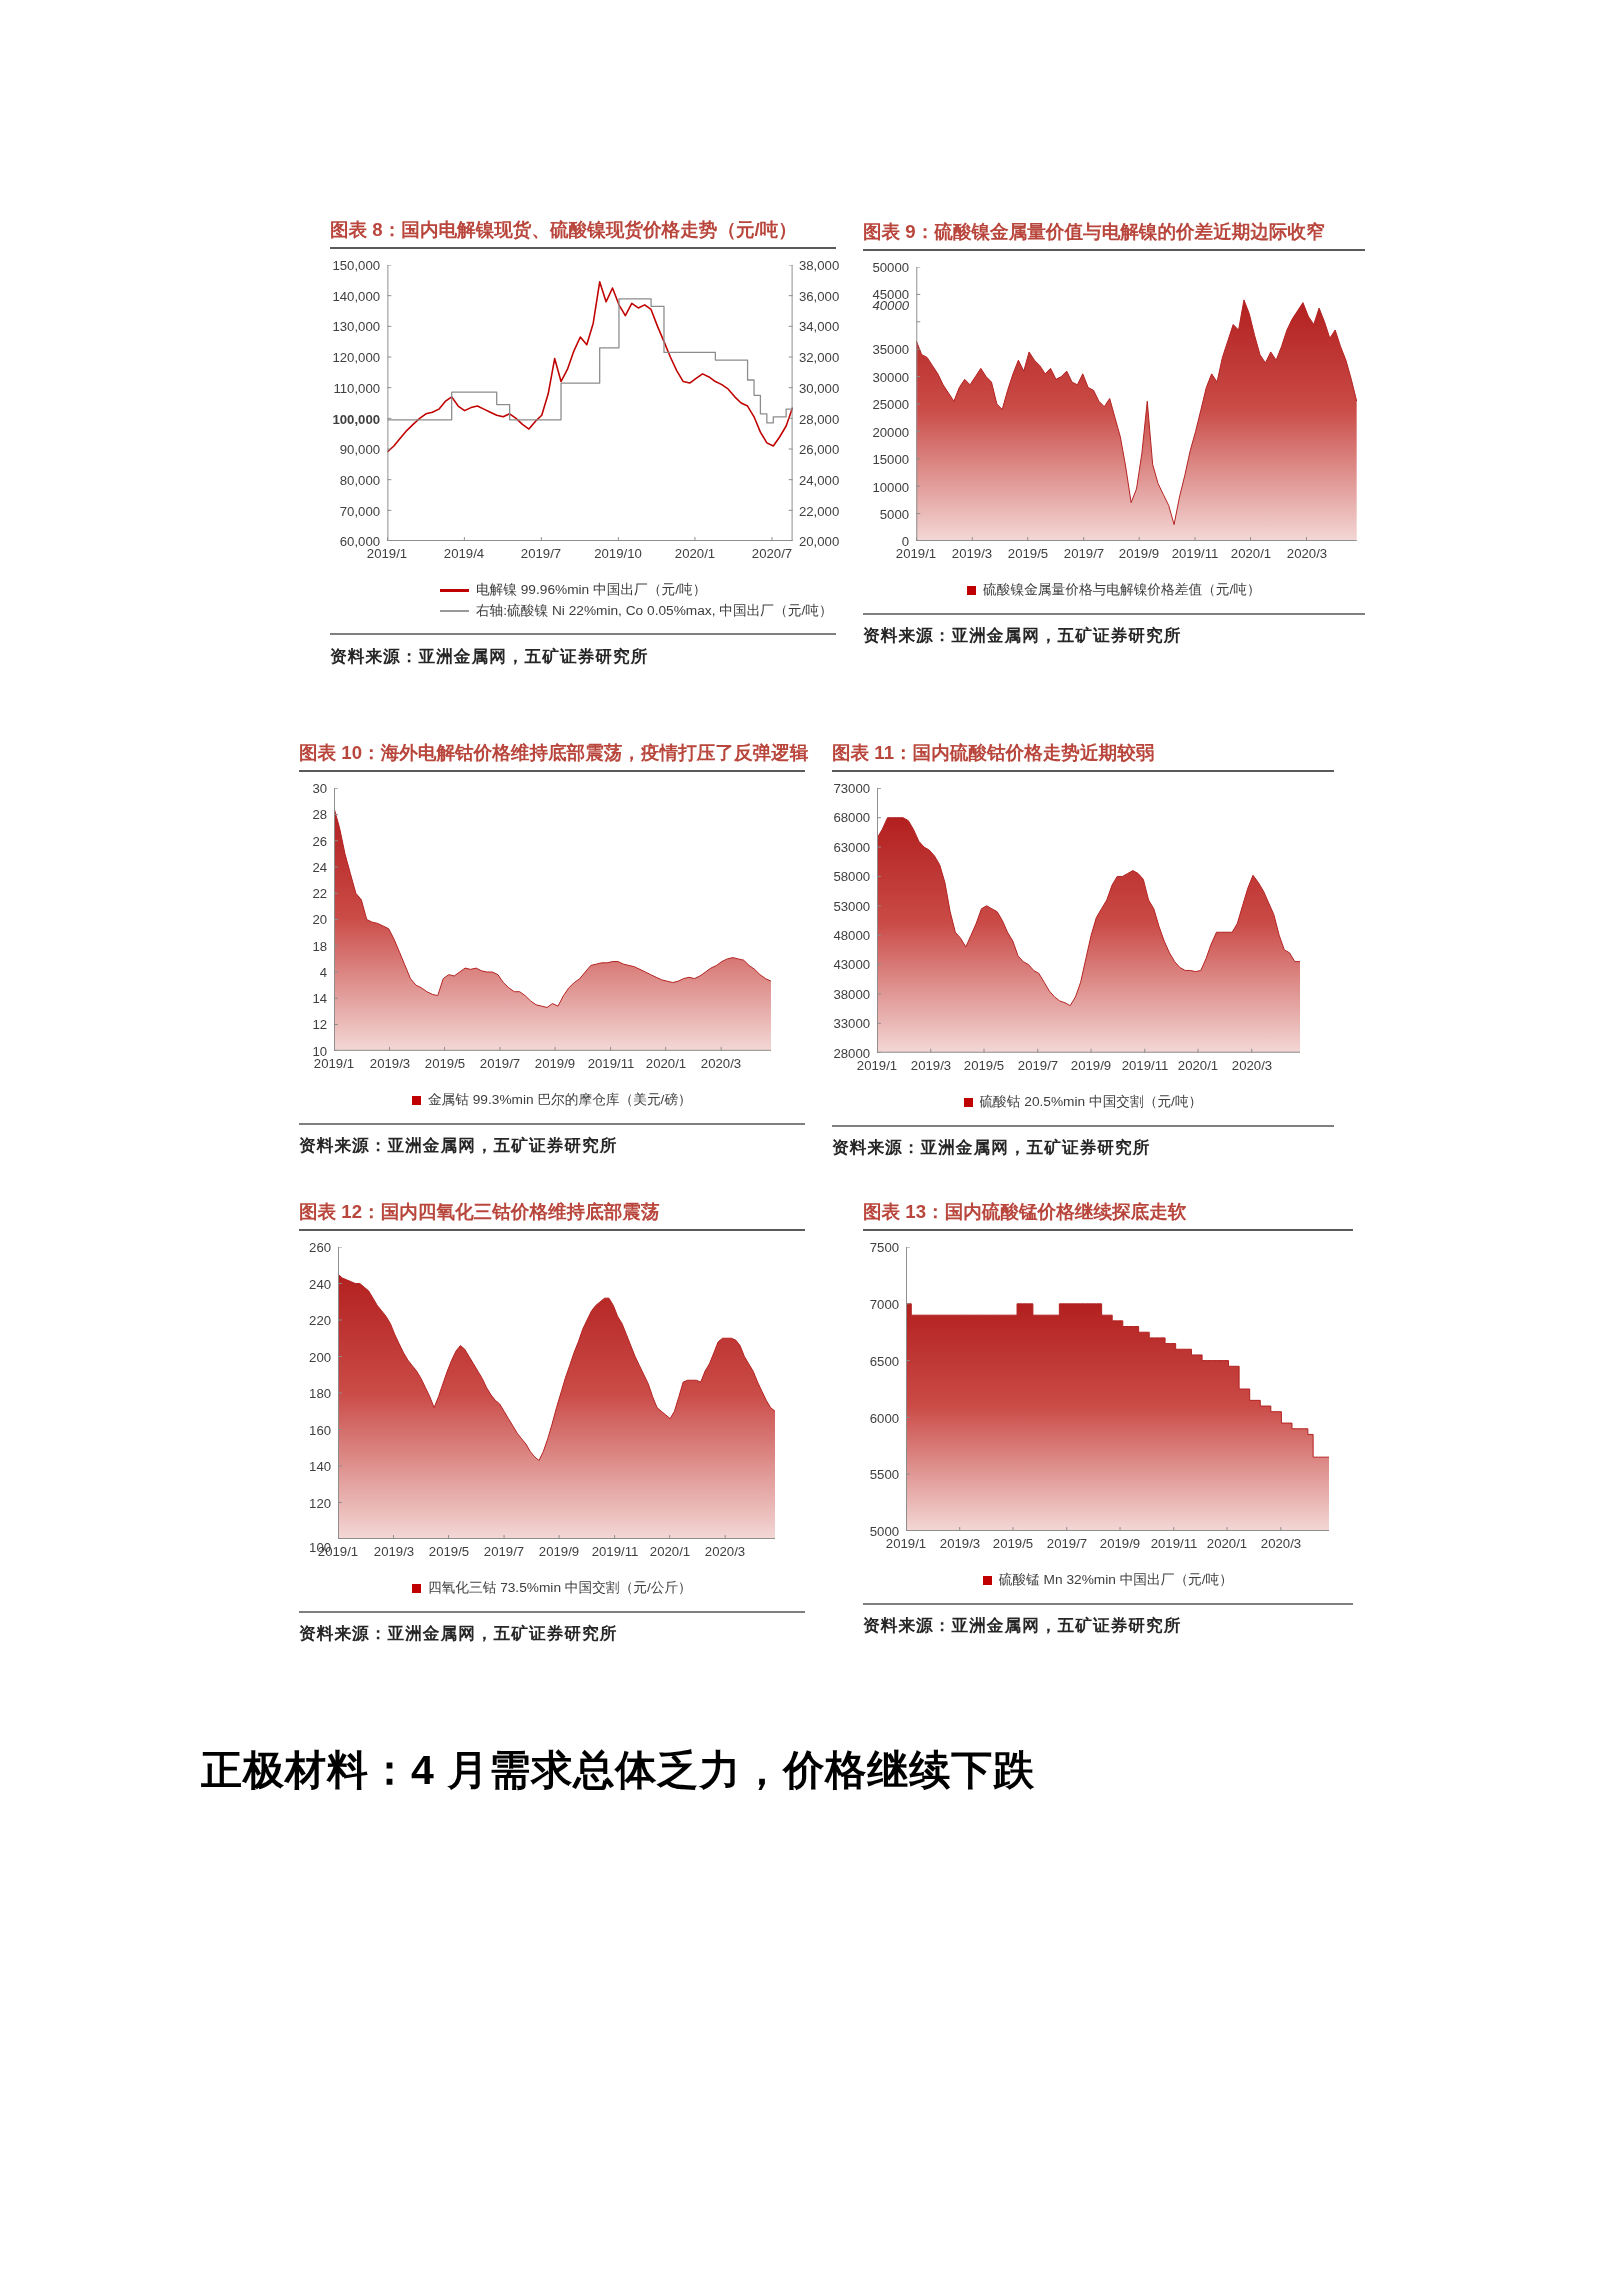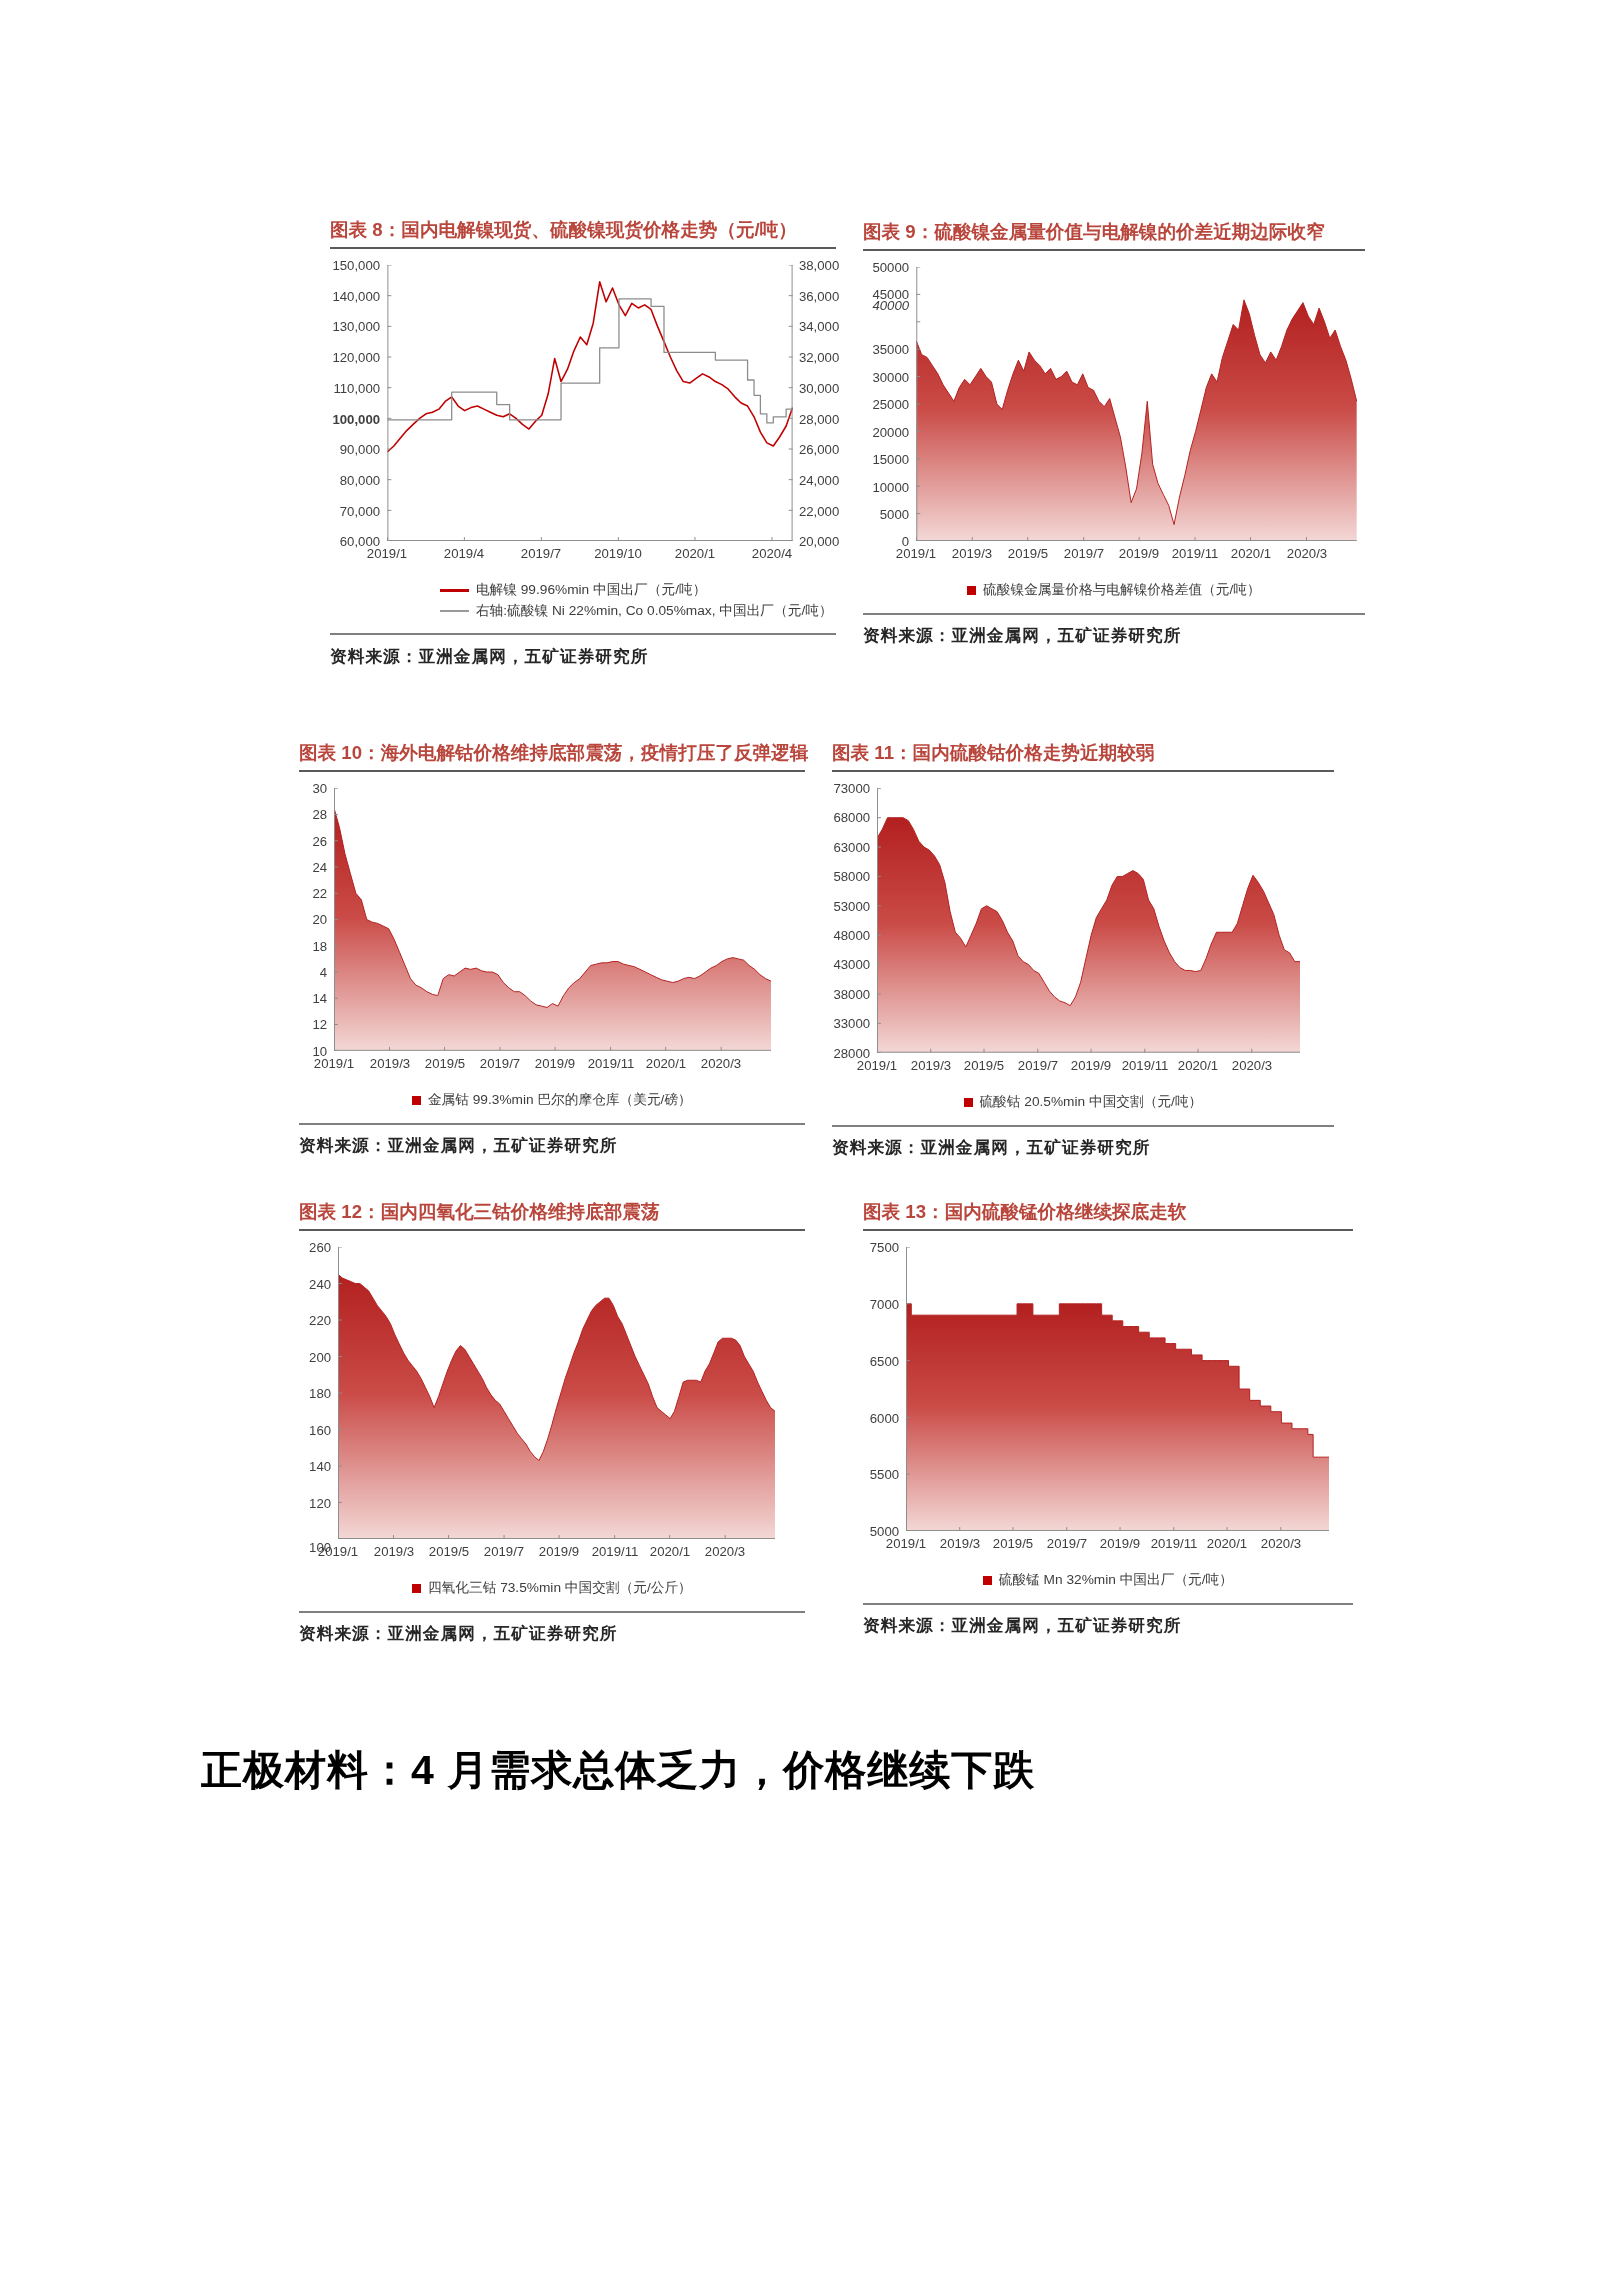--- a/index.html
+++ b/index.html
@@ -102,21 +102,21 @@
           <span class="ylab" style="top: 246px;">22,000</span>
           <span class="ylab" style="top: 276px;">20,000</span>
         </div>
       </div>
       <div class="xrow" style="margin-left: 57px; width: 406px;">
         <span class="xlab" style="left: 0px;">2019/1</span>
         <span class="xlab" style="left: 77px;">2019/4</span>
         <span class="xlab" style="left: 154px;">2019/7</span>
         <span class="xlab" style="left: 231px;">2019/10</span>
         <span class="xlab" style="left: 308px;">2020/1</span>
-        <span class="xlab" style="left: 385px;">2020/4</span>
+        <span class="xlab" style="left: 385px;">2020/7</span>
       </div>
       <div class="legend indent">
         <div class="legend-item">
           <span class="sw-line-red"></span>
           <span>电解镍 99.96%min 中国出厂（元/吨）</span>
         </div>
         <div class="legend-item">
           <span class="sw-line-gray"></span>
           <span>右轴:硫酸镍 Ni 22%min, Co 0.05%max, 中国出厂（元/吨）</span>
         </div>

